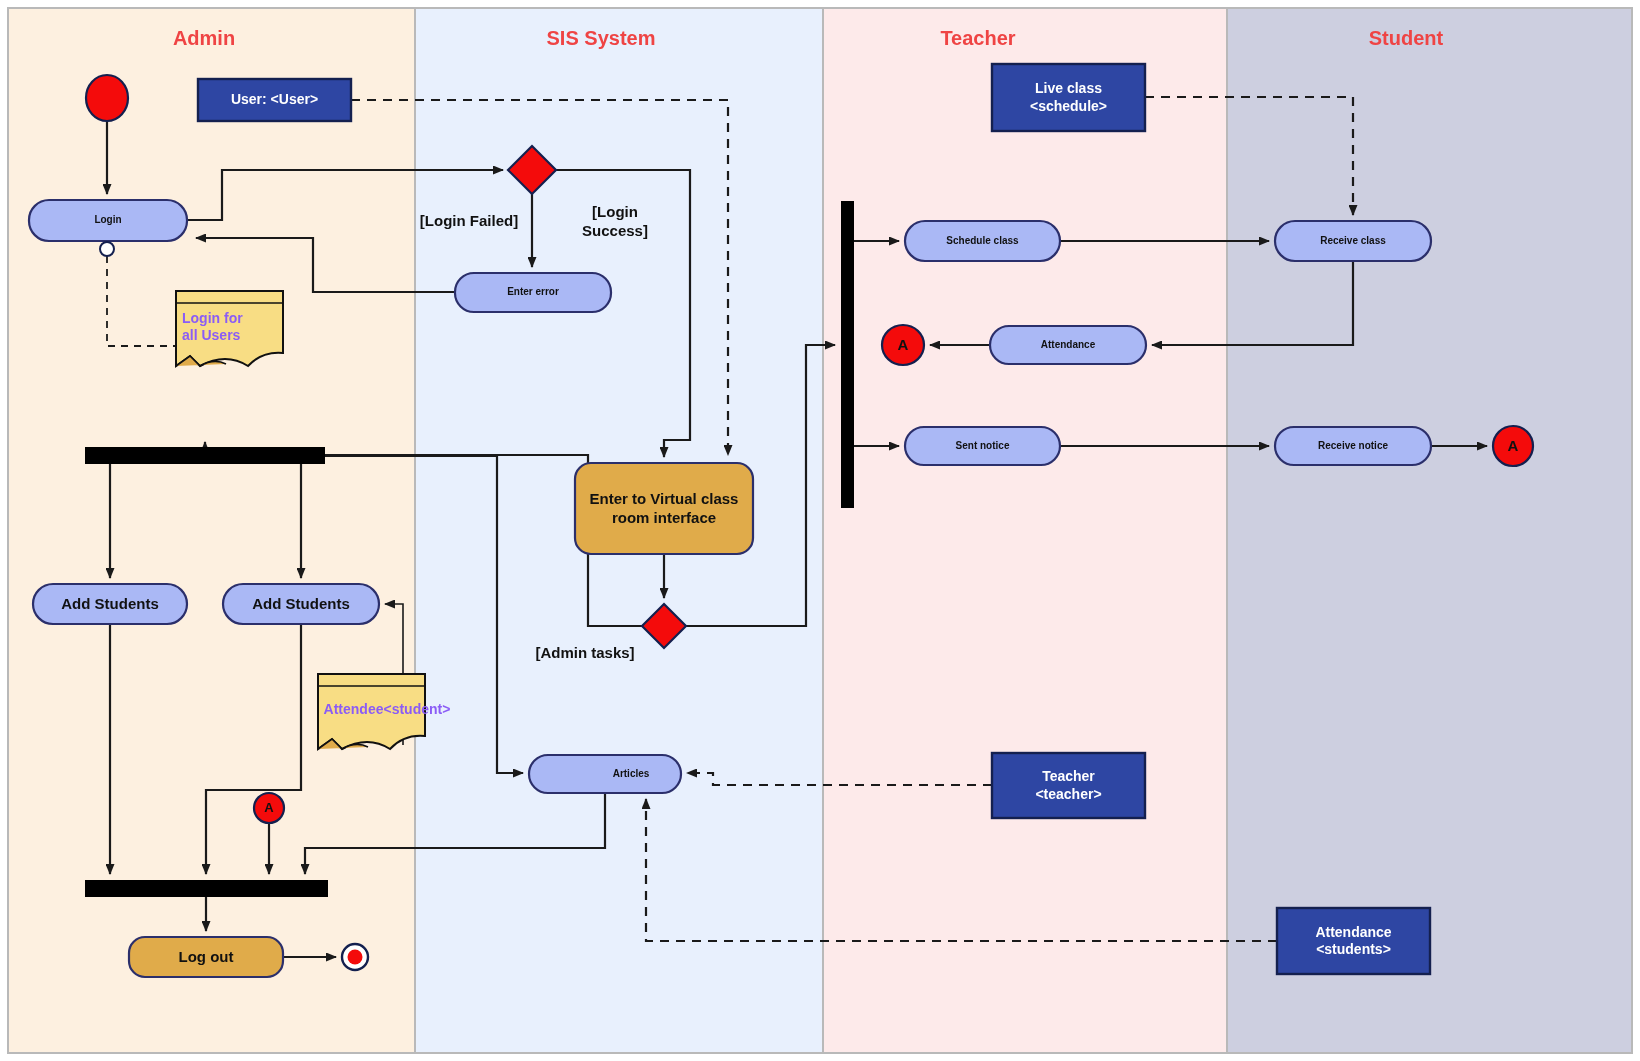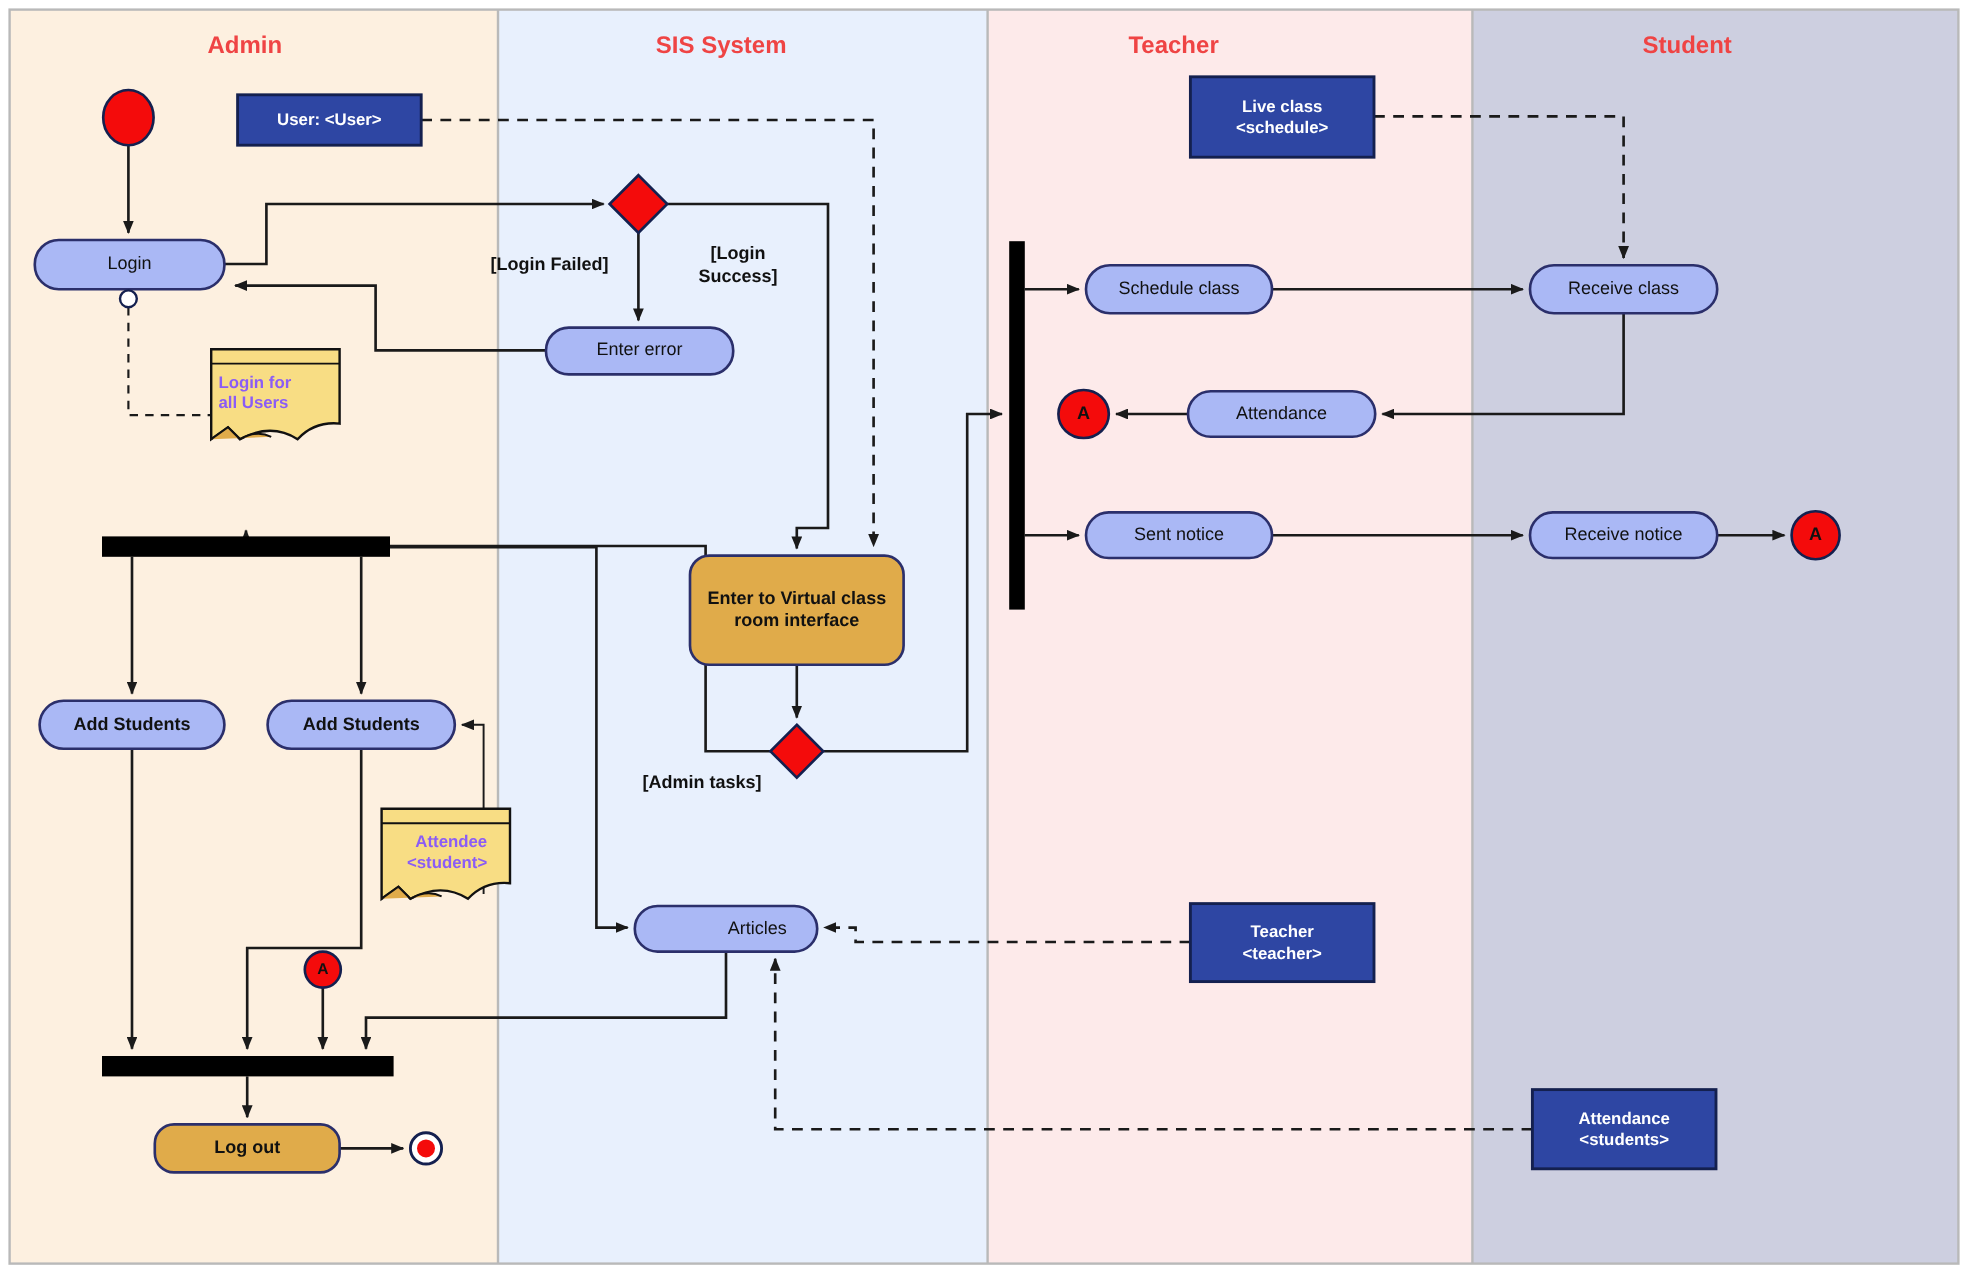--- a/index.html
+++ b/index.html
@@ -8,21 +8,21 @@
   #diagram{position:absolute;left:0;top:0;width:1640px;height:1061px;}
   .lane-title{
     position:absolute;text-align:center;font-weight:bold;font-size:20px;color:#ef4444;
     font-family:"Liberation Sans", sans-serif;white-space:nowrap;
   }
   .node-label{
     position:absolute;display:flex;align-items:center;justify-content:center;
     text-align:center;color:#111111;font-family:"Liberation Sans", sans-serif;
     pointer-events:none;line-height:1.25;
   }
-  .lbl-act{font-size:15px;font-weight:normal;}
+  .lbl-act{font-size:10px;font-weight:bold;}
   .lbl-bold{font-size:15px;font-weight:bold;}
   .lbl-obj{font-size:14px;font-weight:bold;color:#ffffff;}
   .lbl-note{font-size:14px;font-weight:bold;color:#8b5cf6;}
   .lbl-guard{font-size:15px;font-weight:bold;color:#111111;}
   .lbl-conn{font-size:15px;font-weight:bold;color:#111111;}
 </style>
 </head>
 <body>
 
 <div id="stage">
@@ -208,26 +208,26 @@
   </div>
   <div class="node-label lbl-obj" style="left:1277px;top:908px;width:153px;height:66px;flex-direction:column;">
     <span>Attendance</span>
     <span>&lt;students&gt;</span>
   </div>
 
   <div class="node-label lbl-note" style="left:182px;top:298px;width:100px;height:58px;flex-direction:column;align-items:flex-start;">
     <span>Login for</span>
     <span>all Users</span>
   </div>
-  <div class="node-label lbl-note" style="left:306px;top:681px;width:100px;height:58px;flex-direction:column;align-items:flex-end;">
+  <div class="node-label lbl-note" style="left:337px;top:681px;width:100px;height:58px;align-items:center;">
     <span>Attendee</span>
     <span>&lt;student&gt;</span>
   </div>
 
-  <div class="node-label lbl-guard" style="left:388px;top:207px;width:140px;height:28px;">
+  <div class="node-label lbl-guard" style="left:399px;top:207px;width:140px;height:28px;">
     <span>[Login Failed]</span>
   </div>
   <div class="node-label lbl-guard" style="left:565px;top:196px;width:100px;height:52px;flex-direction:column;">
     <span>[Login</span>
     <span>Success]</span>
   </div>
   <div class="node-label lbl-guard" style="left:515px;top:639px;width:140px;height:28px;">
     <span>[Admin tasks]</span>
   </div>
 </div>

